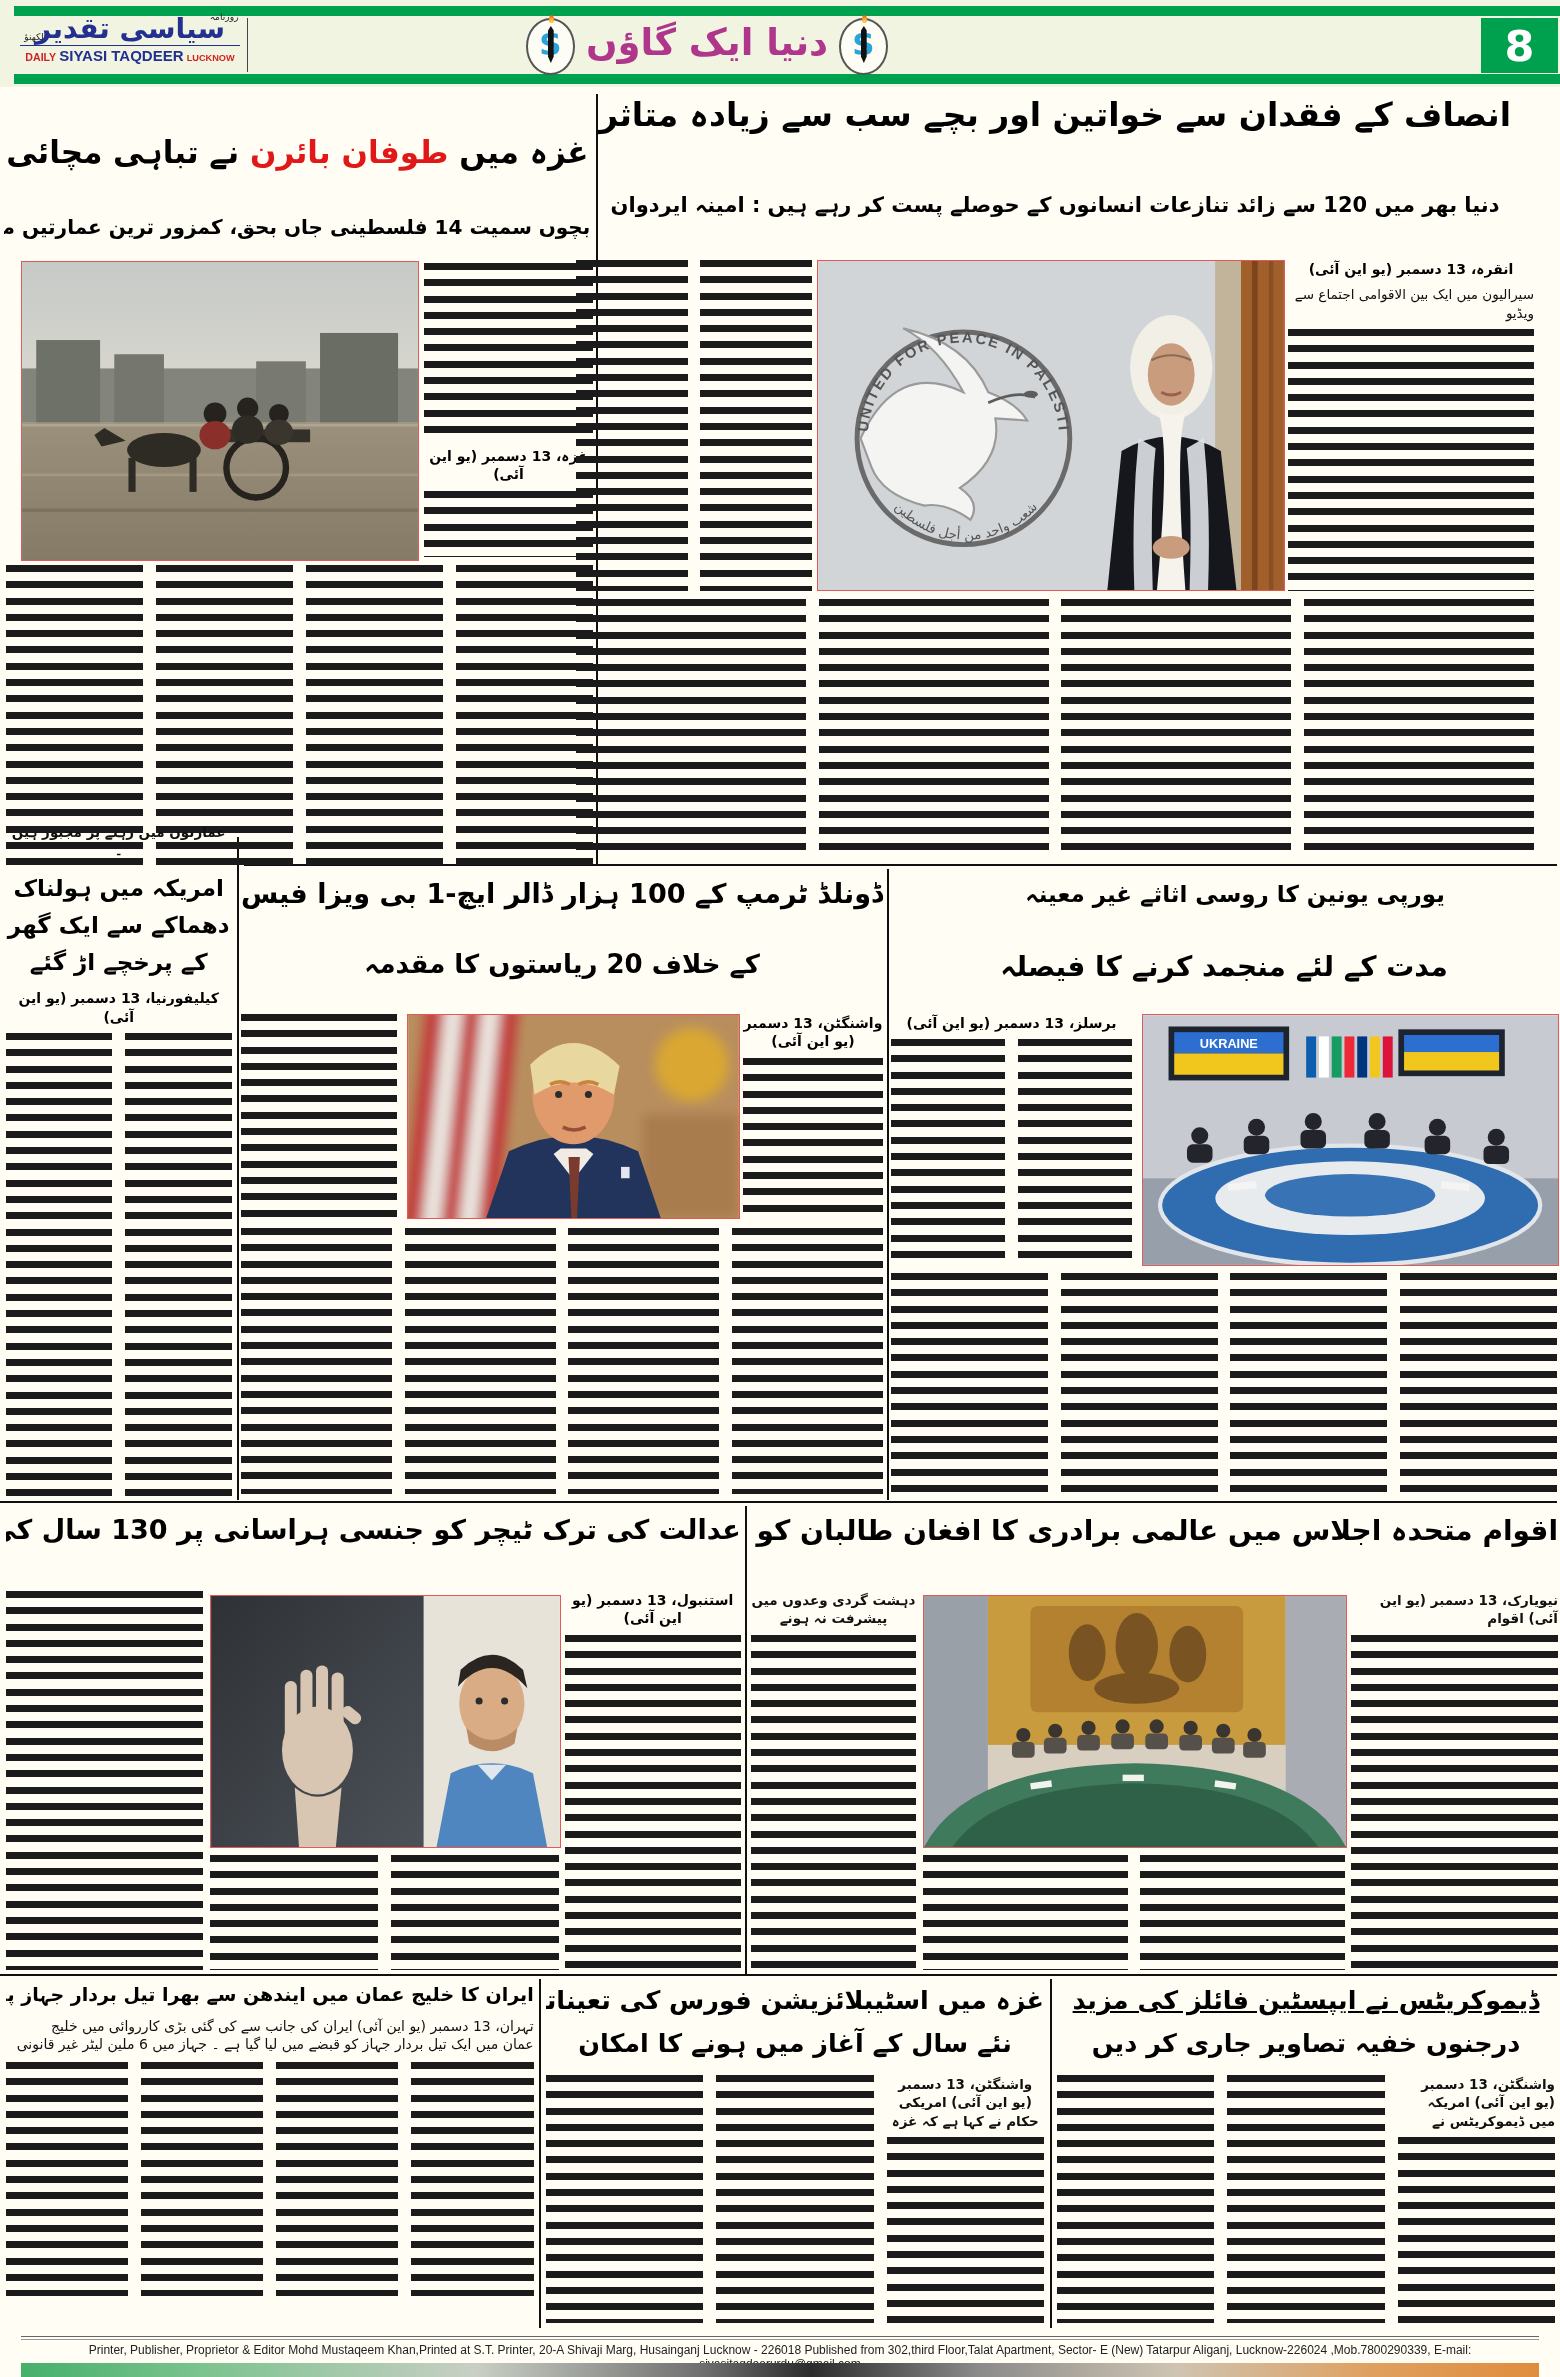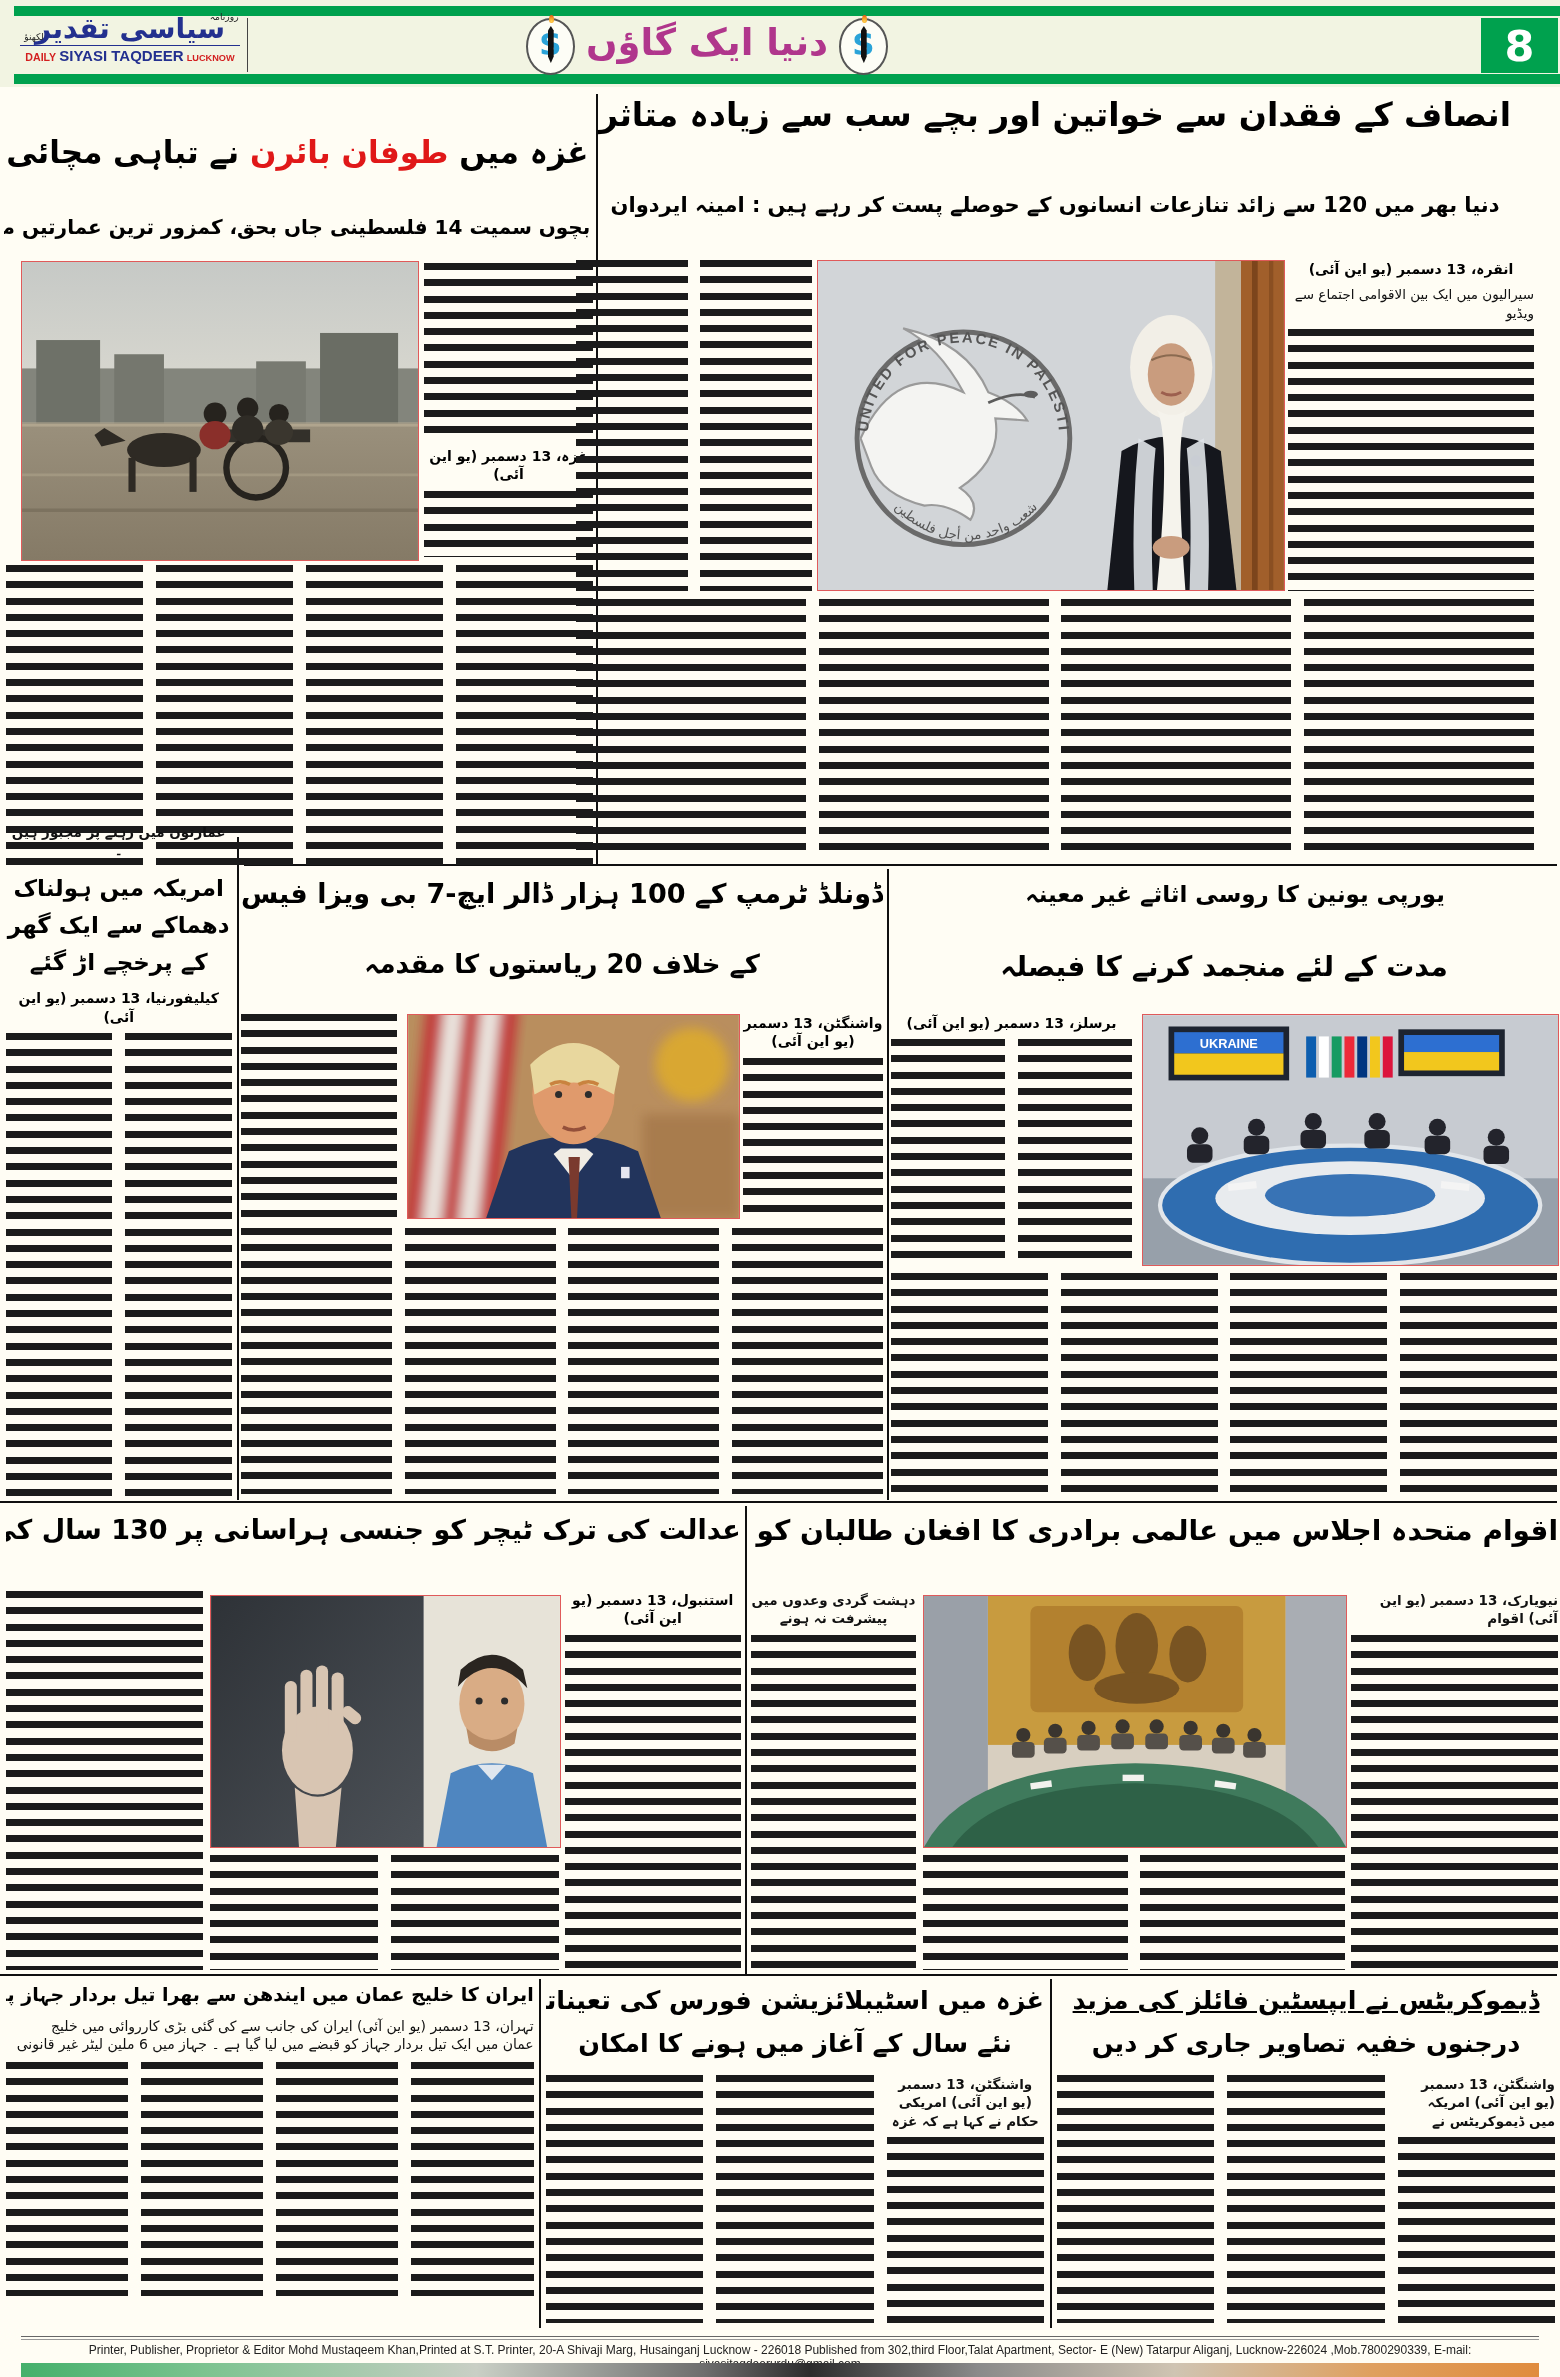--- a/index.html
+++ b/index.html
@@ -221,21 +221,21 @@
     <div class="lead" style="text-align:center;font-weight:bold;">عمارتوں میں رہنے پر مجبور ہیں ۔</div>
     <div class="hl" style="margin-top:10px;font-size:23px;line-height:37px;white-space:normal;">امریکہ میں ہولناک دھماکے سے ایک گھر کے پرخچے اڑ گئے</div>
     <div class="dl" style="margin-top:8.5px;">کیلیفورنیا، 13 دسمبر (یو این آئی)</div>
     <div class="cols" style="margin-top:7px;height:468px;">
       <div class="ft"></div>
       <div class="ft"></div>
     </div>
   </div>
 
   <div class="abs" style="left:241px;top:869px;width:644px;height:630px;">
-    <div class="hl" style="position:absolute;left:0;top:7px;width:642px;font-size:27px;line-height:35px;">ڈونلڈ ٹرمپ کے 100 ہزار ڈالر ایچ-7 بی ویزا فیس</div>
+    <div class="hl" style="position:absolute;left:0;top:7px;width:642px;font-size:27px;line-height:35px;">ڈونلڈ ٹرمپ کے 100 ہزار ڈالر ایچ-1 بی ویزا فیس</div>
     <div class="hl" style="position:absolute;left:0;top:78px;width:642px;font-size:26px;line-height:35px;">کے خلاف 20 ریاستوں کا مقدمہ</div>
 
     <div class="abs stack" style="left:502px;top:145px;width:140px;height:206px;">
       <div class="dl">واشنگٹن، 13 دسمبر (یو این آئی)</div>
       <div class="ft" style="flex:1;"></div>
     </div>
 
     <div class="photo abs" style="left:166px;top:145px;width:331px;height:203px;">
       <svg width="331" height="203" viewBox="0 0 466 286">
         <defs>

